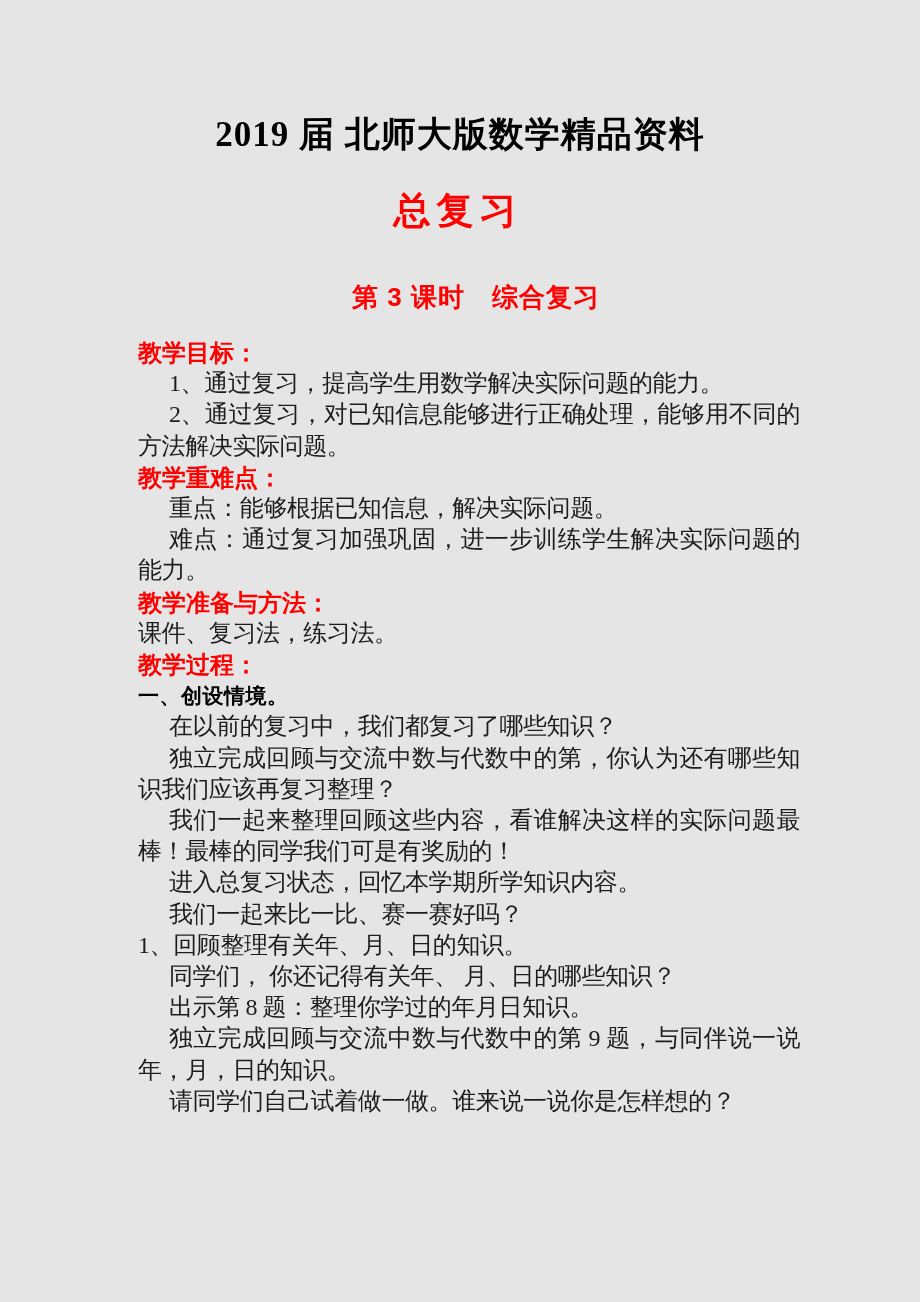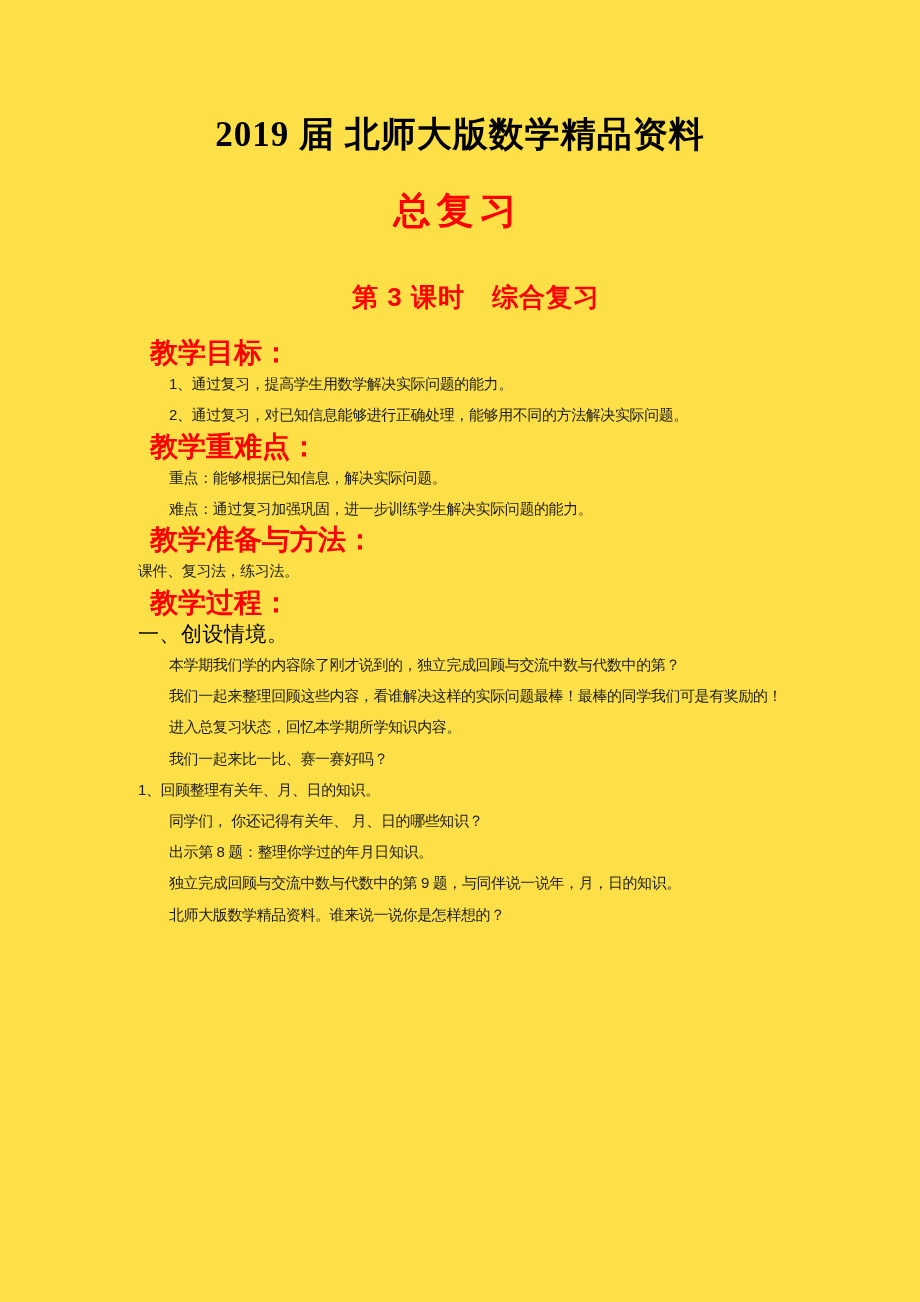--- a/index.html
+++ b/index.html
@@ -4,21 +4,21 @@
 <style>
   html, body {
     margin: 0;
     padding: 0;
     background: #ffffff;
   }
   .page {
     position: relative;
     width: 920px;
     height: 1302px;
-    background: #fde047;
+    background: #e5e5e5;
     overflow: hidden;
     font-family: "Liberation Serif", "DejaVu Serif", serif;
   }
   .doc-title {
     position: absolute;
     left: 0;
     top: 114px;
     width: 920px;
     text-align: center;
     font-size: 35px;
@@ -56,42 +56,41 @@
     padding-left: 16px;
   }
   .content {
     position: absolute;
     left: 138px;
     top: 337px;
     width: 662px;
   }
   .blk {
     margin: 0;
-    font-size: 15px;
+    font-size: 24px;
     line-height: 31.2px;
     color: #1c1c1c;
     text-align: justify;
     letter-spacing: -0.4px;
-    font-family: Liberation Sans, sans-serif;
+    font-family: Liberation Serif, serif;
   }
   .blk.indent {
     text-indent: 31px;
   }
   .blk.h-red {
     color: #ff0000;
     font-weight: bold;
-    font-size: 28px;
+    font-size: 24px;
     letter-spacing: 0;
     text-align: left;
     font-family: "Liberation Sans", "DejaVu Sans", sans-serif;
-    margin-left: 12px;
   }
   .blk.h-black {
     color: #000000;
-    font-weight: normal;
+    font-weight: bold;
     font-size: 21px;
     letter-spacing: 0.5px;
     text-align: left;
     font-family: "Liberation Sans", "DejaVu Sans", sans-serif;
   }
 </style>
 </head>
 <body>
 
 <div class="page">
@@ -106,24 +105,25 @@
     <p class="blk h-red">教学目标：</p>
     <p class="blk indent">1、通过复习，提高学生用数学解决实际问题的能力。</p>
     <p class="blk indent">2、通过复习，对已知信息能够进行正确处理，能够用不同的方法解决实际问题。</p>
     <p class="blk h-red">教学重难点：</p>
     <p class="blk indent">重点：能够根据已知信息，解决实际问题。</p>
     <p class="blk indent">难点：通过复习加强巩固，进一步训练学生解决实际问题的能力。</p>
     <p class="blk h-red">教学准备与方法：</p>
     <p class="blk">课件、复习法，练习法。</p>
     <p class="blk h-red">教学过程：</p>
     <p class="blk h-black">一、创设情境。</p>
-    <p class="blk indent">本学期我们学的内容除了刚才说到的，独立完成回顾与交流中数与代数中的第？</p>
+    <p class="blk indent">在以前的复习中，我们都复习了哪些知识？</p>
+    <p class="blk indent">独立完成回顾与交流中数与代数中的第，你认为还有哪些知识我们应该再复习整理？</p>
     <p class="blk indent">我们一起来整理回顾这些内容，看谁解决这样的实际问题最棒！最棒的同学我们可是有奖励的！</p>
     <p class="blk indent">进入总复习状态，回忆本学期所学知识内容。</p>
     <p class="blk indent">我们一起来比一比、赛一赛好吗？</p>
     <p class="blk">1、回顾整理有关年、月、日的知识。</p>
     <p class="blk indent">同学们， 你还记得有关年、 月、日的哪些知识？</p>
     <p class="blk indent">出示第 8 题：整理你学过的年月日知识。</p>
     <p class="blk indent">独立完成回顾与交流中数与代数中的第 9 题，与同伴说一说年，月，日的知识。</p>
-    <p class="blk indent">北师大版数学精品资料。谁来说一说你是怎样想的？</p>
+    <p class="blk indent">请同学们自己试着做一做。谁来说一说你是怎样想的？</p>
   </div>
 
 </div>
 
 </body></html>

